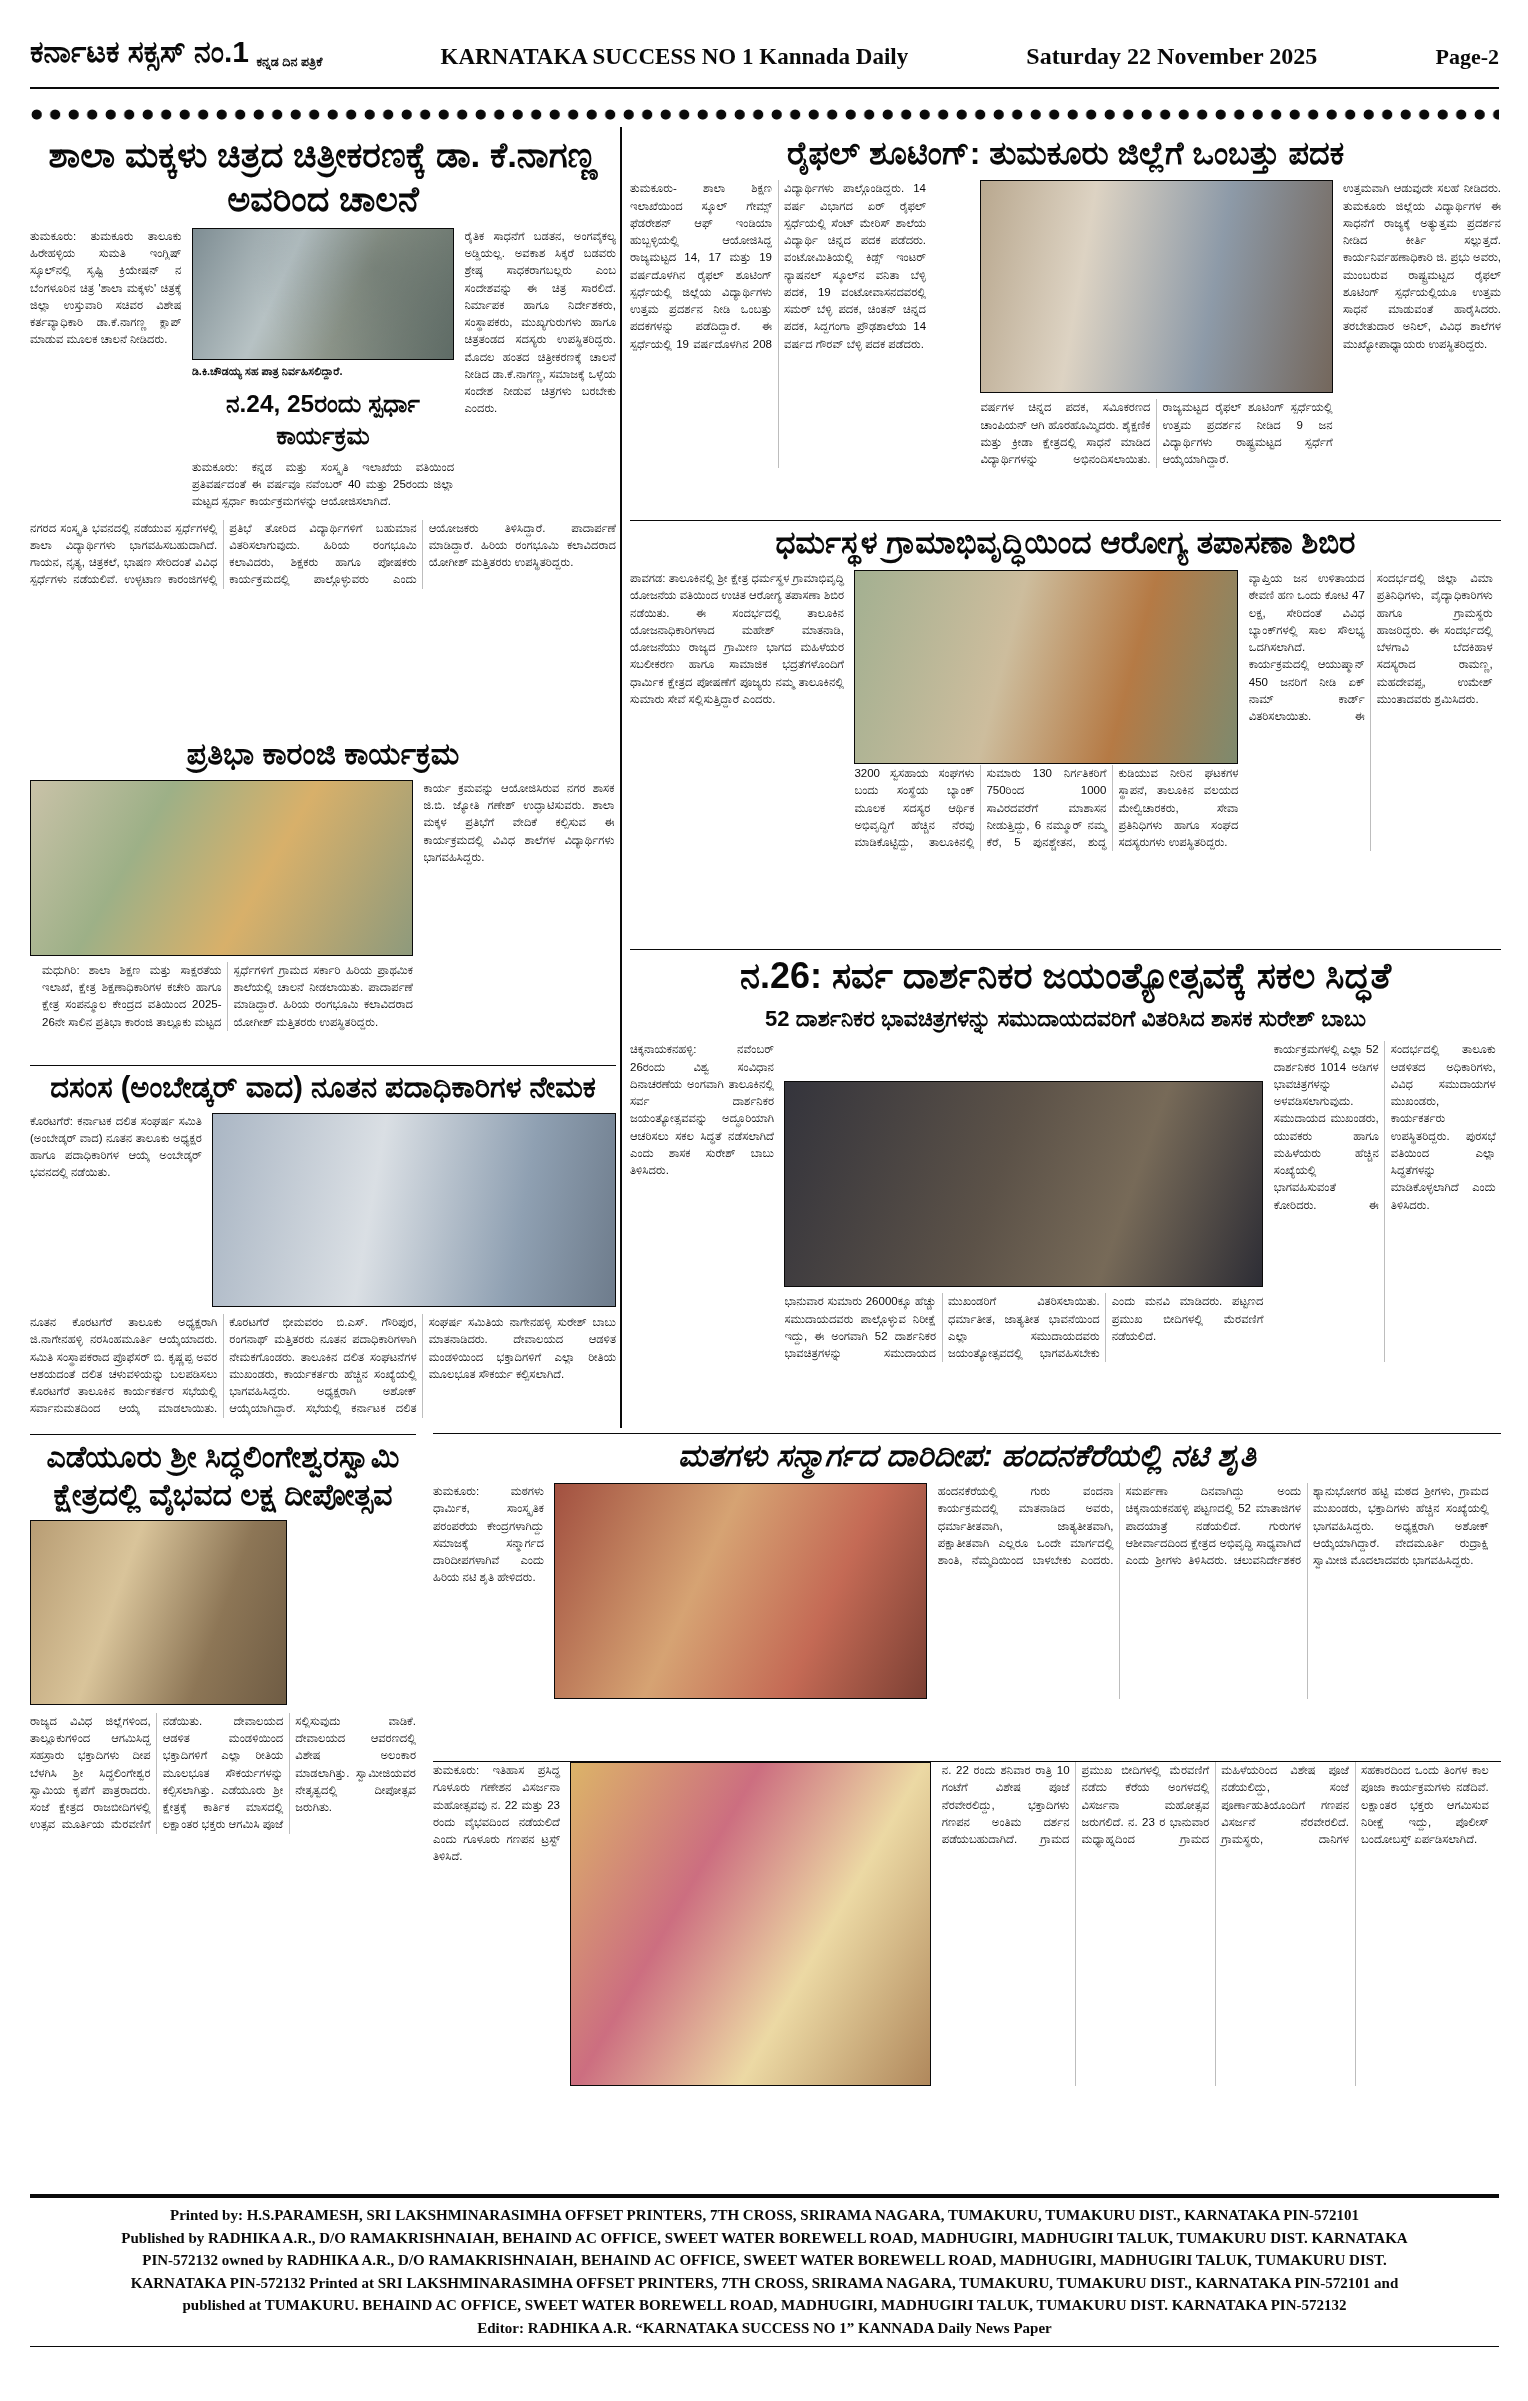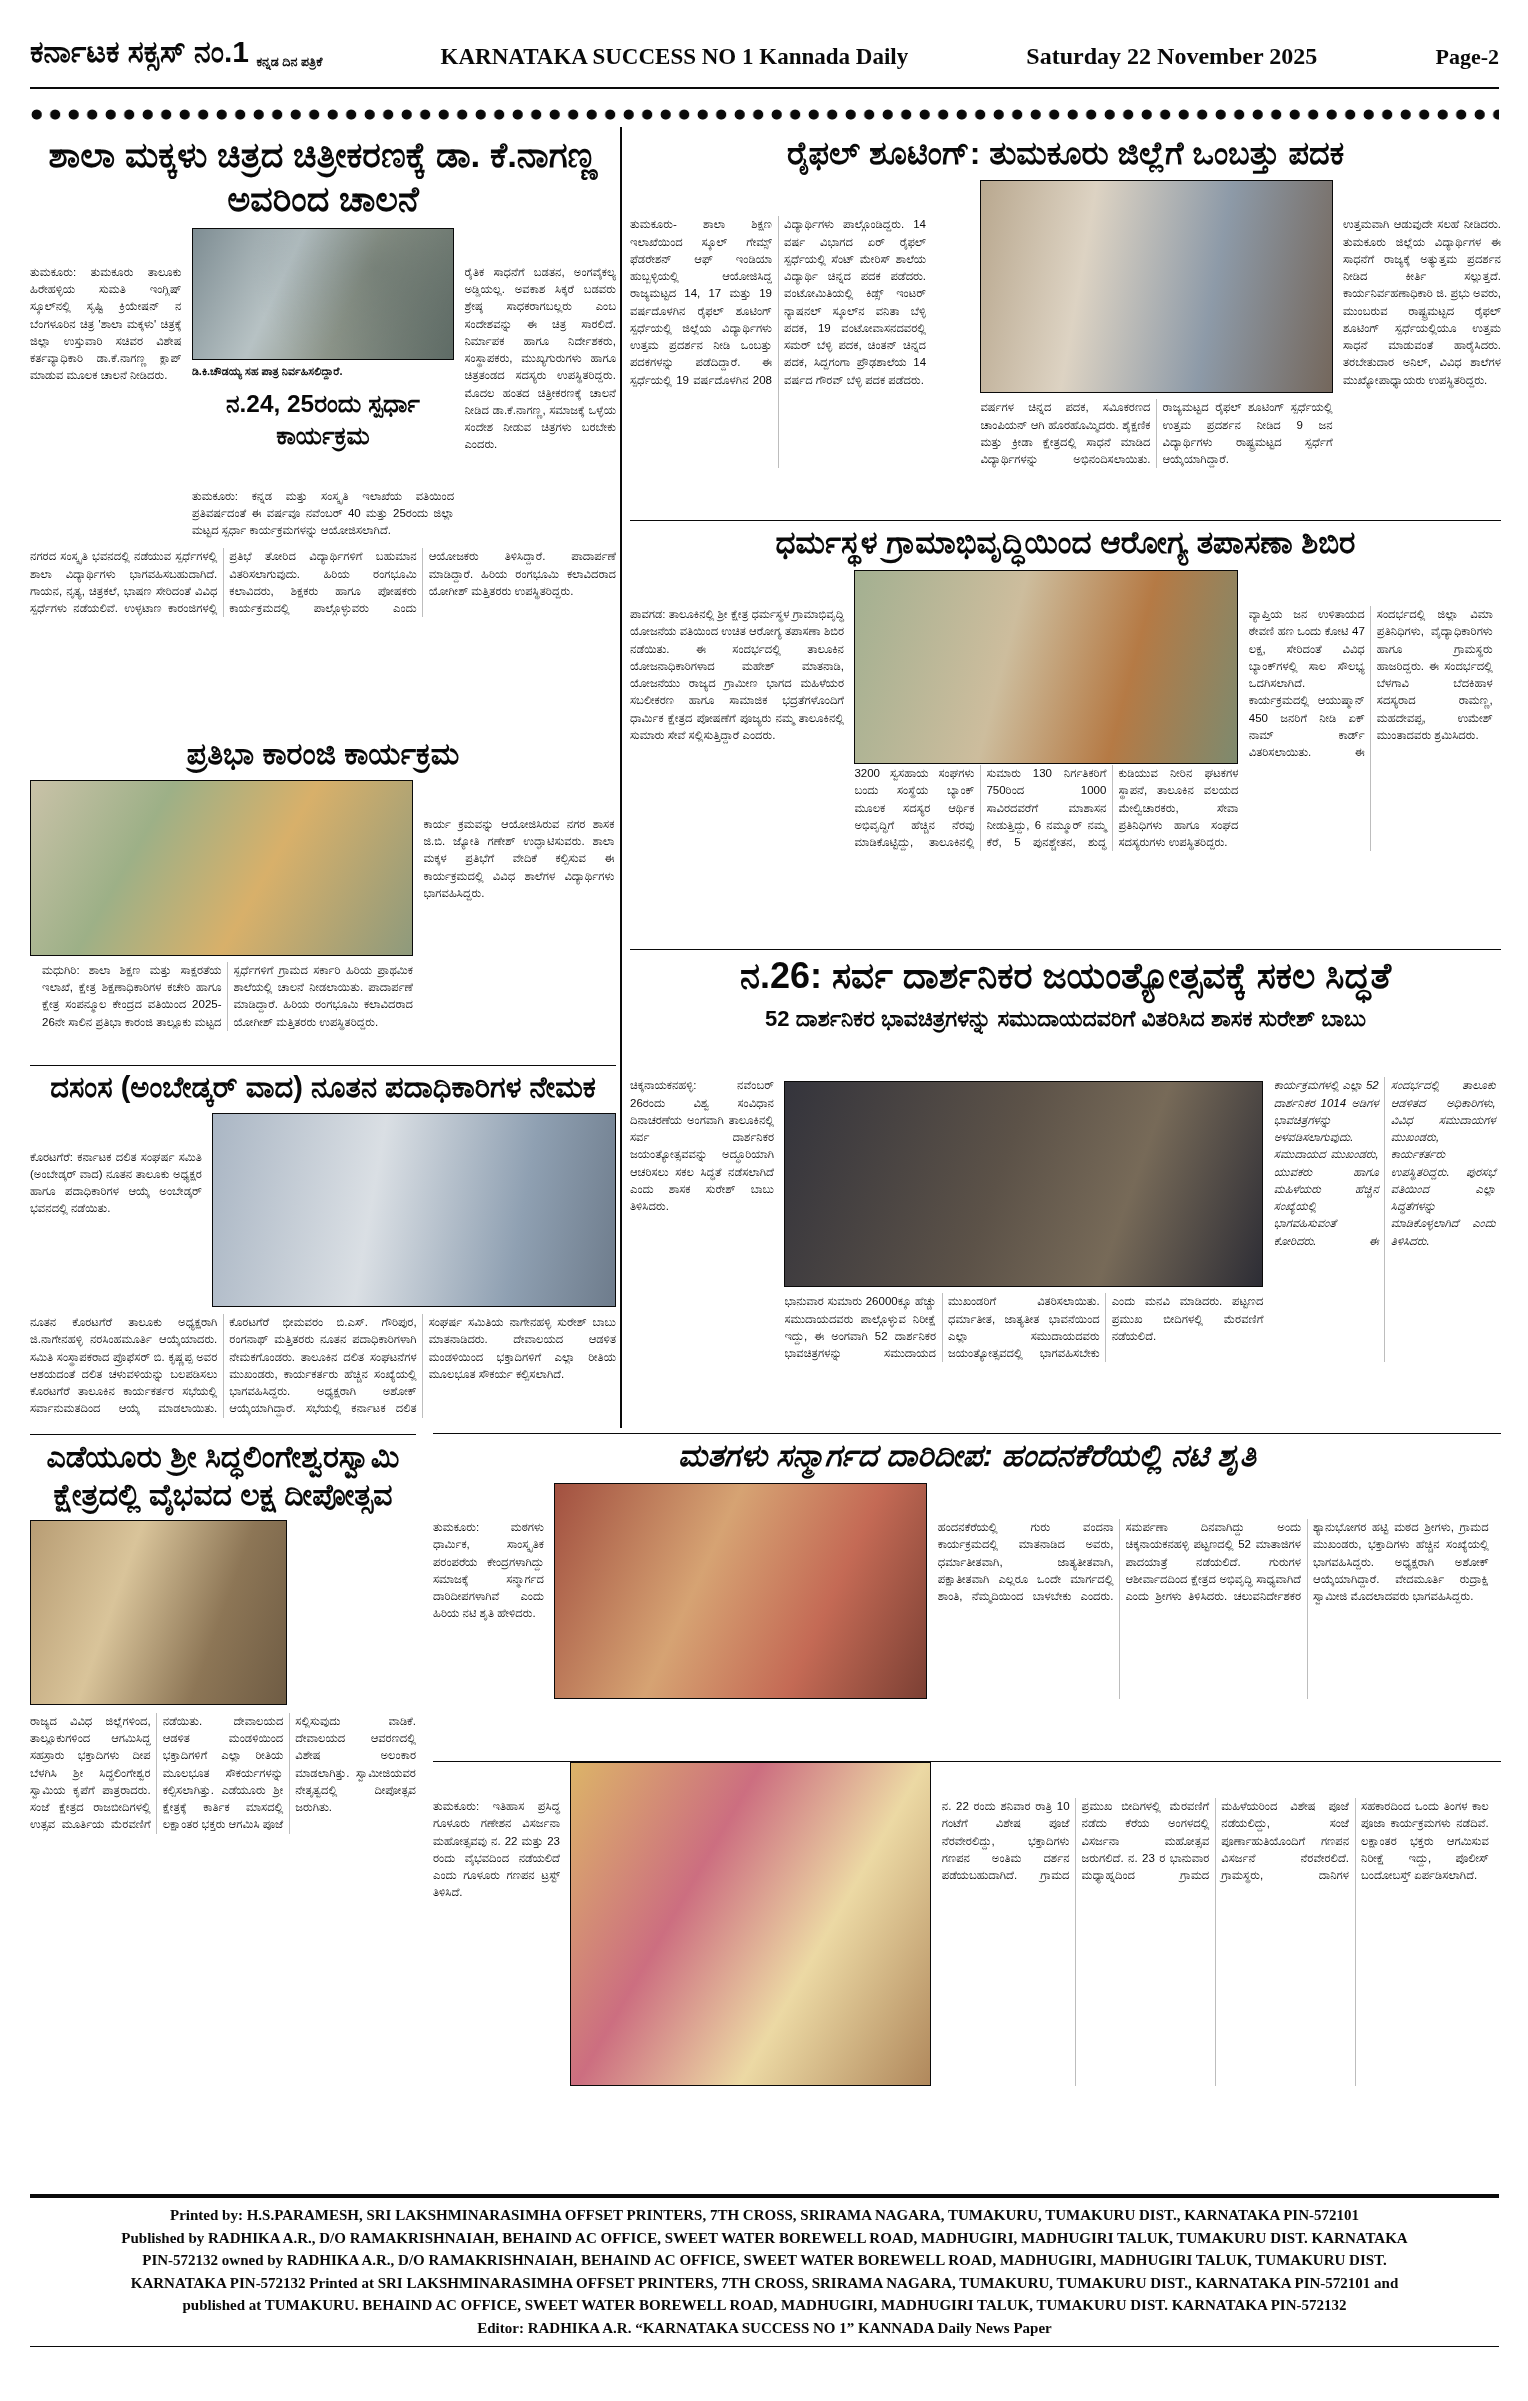--- a/index.html
+++ b/index.html
@@ -17,21 +17,21 @@
   .pageno{font-family:"Liberation Serif","DejaVu Serif",serif;font-size:22px;font-weight:700;white-space:nowrap;}
   #mast-rule{position:absolute;left:30px;top:87px;width:1469px;border-top:2.2px solid #0a0a0a;}
   #dotted-rule{position:absolute;left:30px;top:108px;width:1469px;height:13.3px;
     background-image:radial-gradient(circle 5.2px at 6.7px 6.7px,#0a0a0a 4.7px,transparent 5.5px);
     background-size:18.5px 13.3px;background-repeat:repeat-x;}
   
   .article{position:absolute;overflow:hidden;}
   .hl{font-weight:800;text-align:center;line-height:1.25;margin:3px 0 7.4px 0;}
   .subhl{font-weight:800;text-align:center;line-height:1.3;margin:0 0 7.4px 0;}
   .dark-rule{border-top:1.5px solid #0a0a0a;}
-  .bt{font-size:11.5px;line-height:1.5;text-align:justify;word-break:break-word;margin-top:36px;}
+  .bt{font-size:11.5px;line-height:1.5;text-align:justify;word-break:break-word;}
   .cols2{column-count:2;column-gap:12px;column-rule:0.7px solid #bdbdbd;}
   .cols3{column-count:3;column-gap:12px;column-rule:0.7px solid #bdbdbd;}
   .cols4{column-count:4;column-gap:12px;column-rule:0.7px solid #bdbdbd;}
   .row{display:flex;gap:10.4px;}
   .caption{font-size:11px;font-weight:700;margin-top:4.4px;line-height:1.35;}
   .photo{border:1.5px solid #0a0a0a;box-sizing:border-box;width:100%;}
   
   .p1{background:linear-gradient(115deg,#7e8d93 0%,#b7c2c4 35%,#90988c 60%,#5f6c66 100%),radial-gradient(circle at 70% 30%,#d8dde0,transparent 60%);background-blend-mode:multiply;}
   .p2{background:linear-gradient(100deg,#b9a88f 0%,#ddd3c3 30%,#8d9aa8 65%,#74675c 100%);}
   .p3{background:linear-gradient(105deg,#a3b091 0%,#cdbd9d 40%,#b57a45 70%,#7e8a6e 100%);}
@@ -107,21 +107,21 @@
 
   <div class="article dark-rule" style="left:630px;top:949px;width:871px;height:481px;">
     <div class="hl" style="font-size:36px;">ನ.26: ಸರ್ವ ದಾರ್ಶನಿಕರ ಜಯಂತ್ಯೋತ್ಸವಕ್ಕೆ ಸಕಲ ಸಿದ್ಧತೆ</div>
     <div class="subhl" style="font-size:22px;">52 ದಾರ್ಶನಿಕರ ಭಾವಚಿತ್ರಗಳನ್ನು ಸಮುದಾಯದವರಿಗೆ ವಿತರಿಸಿದ ಶಾಸಕ ಸುರೇಶ್ ಬಾಬು</div>
     <div class="row">
       <div class="bt" style="width:144px;">ಚಿಕ್ಕನಾಯಕನಹಳ್ಳಿ: ನವೆಂಬರ್ 26ರಂದು ವಿಶ್ವ ಸಂವಿಧಾನ ದಿನಾಚರಣೆಯ ಅಂಗವಾಗಿ ತಾಲೂಕಿನಲ್ಲಿ ಸರ್ವ ದಾರ್ಶನಿಕರ ಜಯಂತ್ಯೋತ್ಸವವನ್ನು ಅದ್ಧೂರಿಯಾಗಿ ಆಚರಿಸಲು ಸಕಲ ಸಿದ್ಧತೆ ನಡೆಸಲಾಗಿದೆ ಎಂದು ಶಾಸಕ ಸುರೇಶ್ ಬಾಬು ತಿಳಿಸಿದರು.</div>
       <div style="width:479px;margin-top:40px;">
         <div class="photo p5" style="height:206px;"></div>
         <div class="bt cols3" style="margin-top:6px;">ಭಾನುವಾರ ಸುಮಾರು 26000ಕ್ಕೂ ಹೆಚ್ಚು ಸಮುದಾಯದವರು ಪಾಲ್ಗೊಳ್ಳುವ ನಿರೀಕ್ಷೆ ಇದ್ದು, ಈ ಅಂಗವಾಗಿ 52 ದಾರ್ಶನಿಕರ ಭಾವಚಿತ್ರಗಳನ್ನು ಸಮುದಾಯದ ಮುಖಂಡರಿಗೆ ವಿತರಿಸಲಾಯಿತು. ಧರ್ಮಾತೀತ, ಜಾತ್ಯತೀತ ಭಾವನೆಯಿಂದ ಎಲ್ಲಾ ಸಮುದಾಯದವರು ಜಯಂತ್ಯೋತ್ಸವದಲ್ಲಿ ಭಾಗವಹಿಸಬೇಕು ಎಂದು ಮನವಿ ಮಾಡಿದರು. ಪಟ್ಟಣದ ಪ್ರಮುಖ ಬೀದಿಗಳಲ್ಲಿ ಮೆರವಣಿಗೆ ನಡೆಯಲಿದೆ.</div>
       </div>
-      <div class="bt cols2" style="width:222px;font-style:italic;">ಕಾರ್ಯಕ್ರಮಗಳಲ್ಲಿ ಎಲ್ಲಾ 52 ದಾರ್ಶನಿಕರ 1014 ಅಡಿಗಳ ಭಾವಚಿತ್ರಗಳನ್ನು ಅಳವಡಿಸಲಾಗುವುದು. ಸಮುದಾಯದ ಮುಖಂಡರು, ಯುವಕರು ಹಾಗೂ ಮಹಿಳೆಯರು ಹೆಚ್ಚಿನ ಸಂಖ್ಯೆಯಲ್ಲಿ ಭಾಗವಹಿಸುವಂತೆ ಕೋರಿದರು. ಈ ಸಂದರ್ಭದಲ್ಲಿ ತಾಲೂಕು ಆಡಳಿತದ ಅಧಿಕಾರಿಗಳು, ವಿವಿಧ ಸಮುದಾಯಗಳ ಮುಖಂಡರು, ಕಾರ್ಯಕರ್ತರು ಉಪಸ್ಥಿತರಿದ್ದರು. ಪುರಸಭೆ ವತಿಯಿಂದ ಎಲ್ಲಾ ಸಿದ್ಧತೆಗಳನ್ನು ಮಾಡಿಕೊಳ್ಳಲಾಗಿದೆ ಎಂದು ತಿಳಿಸಿದರು.</div>
+      <div class="bt cols2" style="width:222px;">ಕಾರ್ಯಕ್ರಮಗಳಲ್ಲಿ ಎಲ್ಲಾ 52 ದಾರ್ಶನಿಕರ 1014 ಅಡಿಗಳ ಭಾವಚಿತ್ರಗಳನ್ನು ಅಳವಡಿಸಲಾಗುವುದು. ಸಮುದಾಯದ ಮುಖಂಡರು, ಯುವಕರು ಹಾಗೂ ಮಹಿಳೆಯರು ಹೆಚ್ಚಿನ ಸಂಖ್ಯೆಯಲ್ಲಿ ಭಾಗವಹಿಸುವಂತೆ ಕೋರಿದರು. ಈ ಸಂದರ್ಭದಲ್ಲಿ ತಾಲೂಕು ಆಡಳಿತದ ಅಧಿಕಾರಿಗಳು, ವಿವಿಧ ಸಮುದಾಯಗಳ ಮುಖಂಡರು, ಕಾರ್ಯಕರ್ತರು ಉಪಸ್ಥಿತರಿದ್ದರು. ಪುರಸಭೆ ವತಿಯಿಂದ ಎಲ್ಲಾ ಸಿದ್ಧತೆಗಳನ್ನು ಮಾಡಿಕೊಳ್ಳಲಾಗಿದೆ ಎಂದು ತಿಳಿಸಿದರು.</div>
     </div>
   </div>
 
   <div class="article" style="left:30px;top:732px;width:586px;height:331px;">
     <div class="hl" style="font-size:30px;">ಪ್ರತಿಭಾ ಕಾರಂಜಿ ಕಾರ್ಯಕ್ರಮ</div>
     <div class="row">
       <div style="width:383px;">
         <div class="photo p4" style="height:176px;"></div>
         <div class="bt cols2" style="margin-top:6px;margin-left:12px;">ಮಧುಗಿರಿ: ಶಾಲಾ ಶಿಕ್ಷಣ ಮತ್ತು ಸಾಕ್ಷರತೆಯ ಇಲಾಖೆ, ಕ್ಷೇತ್ರ ಶಿಕ್ಷಣಾಧಿಕಾರಿಗಳ ಕಚೇರಿ ಹಾಗೂ ಕ್ಷೇತ್ರ ಸಂಪನ್ಮೂಲ ಕೇಂದ್ರದ ವತಿಯಿಂದ 2025-26ನೇ ಸಾಲಿನ ಪ್ರತಿಭಾ ಕಾರಂಜಿ ತಾಲ್ಲೂಕು ಮಟ್ಟದ ಸ್ಪರ್ಧೆಗಳಿಗೆ ಗ್ರಾಮದ ಸರ್ಕಾರಿ ಹಿರಿಯ ಪ್ರಾಥಮಿಕ ಶಾಲೆಯಲ್ಲಿ ಚಾಲನೆ ನೀಡಲಾಯಿತು. ಪಾದಾರ್ಪಣೆ ಮಾಡಿದ್ದಾರೆ. ಹಿರಿಯ ರಂಗಭೂಮಿ ಕಲಾವಿದರಾದ ಯೋಗೀಶ್ ಮತ್ತಿತರರು ಉಪಸ್ಥಿತರಿದ್ದರು.</div>
       </div>

